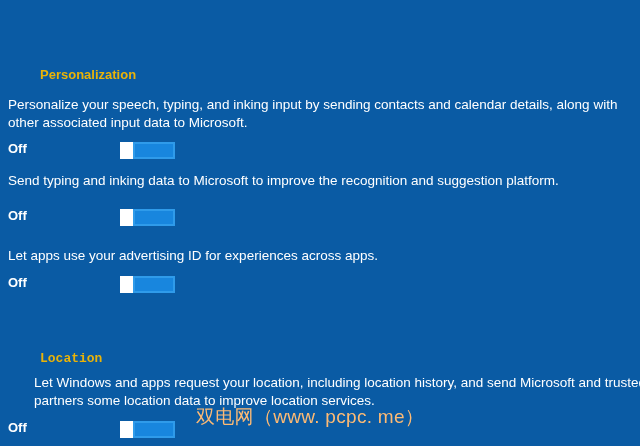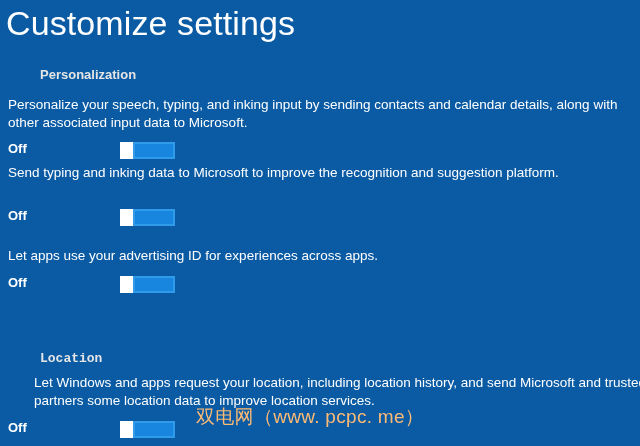--- a/index.html
+++ b/index.html
@@ -37,21 +37,21 @@
     white-space: nowrap;
   }
 
   
   .section-heading {
     position: absolute;
     left: 8px;
     font-size: 13px;
     line-height: 15px;
     font-weight: bold;
-    color: #e5e5e5;
+    color: #eab308;
     white-space: nowrap;
     padding-left: 32px;
   }
 
   
   .setting-desc {
     position: absolute;
     left: 8px;
     width: 632px;
     font-size: 13.5px;
@@ -111,34 +111,33 @@
     color: #fdba74;
     white-space: nowrap;
     letter-spacing: 0.3px;
   }
 </style>
 </head>
 <body>
 
 <div id="screen">
 
-  <div class="page-title">Customize settings</div>
 
   <div class="section-heading" style="top:67px;">Personalization</div>
 
   <div class="setting-desc" style="top:96px;">Personalize your speech, typing, and inking input by sending contacts and calendar details, along with other associated input data to Microsoft.</div>
   <div class="toggle-row" style="top:139px;">
     <span class="toggle-state-label">Off</span>
     <span class="toggle-switch">
       <span class="toggle-knob"></span>
       <span class="toggle-track"></span>
     </span>
   </div>
 
-  <div class="setting-desc" style="top:164px;">Send typing and inking data to Microsoft to improve the recognition and suggestion platform.</div>
+  <div class="setting-desc" style="top:172px;">Send typing and inking data to Microsoft to improve the recognition and suggestion platform.</div>
   <div class="toggle-row" style="top:206px;">
     <span class="toggle-state-label">Off</span>
     <span class="toggle-switch">
       <span class="toggle-knob"></span>
       <span class="toggle-track"></span>
     </span>
   </div>
 
   <div class="setting-desc" style="top:247px;">Let apps use your advertising ID for experiences across apps.</div>
   <div class="toggle-row" style="top:273px;">

